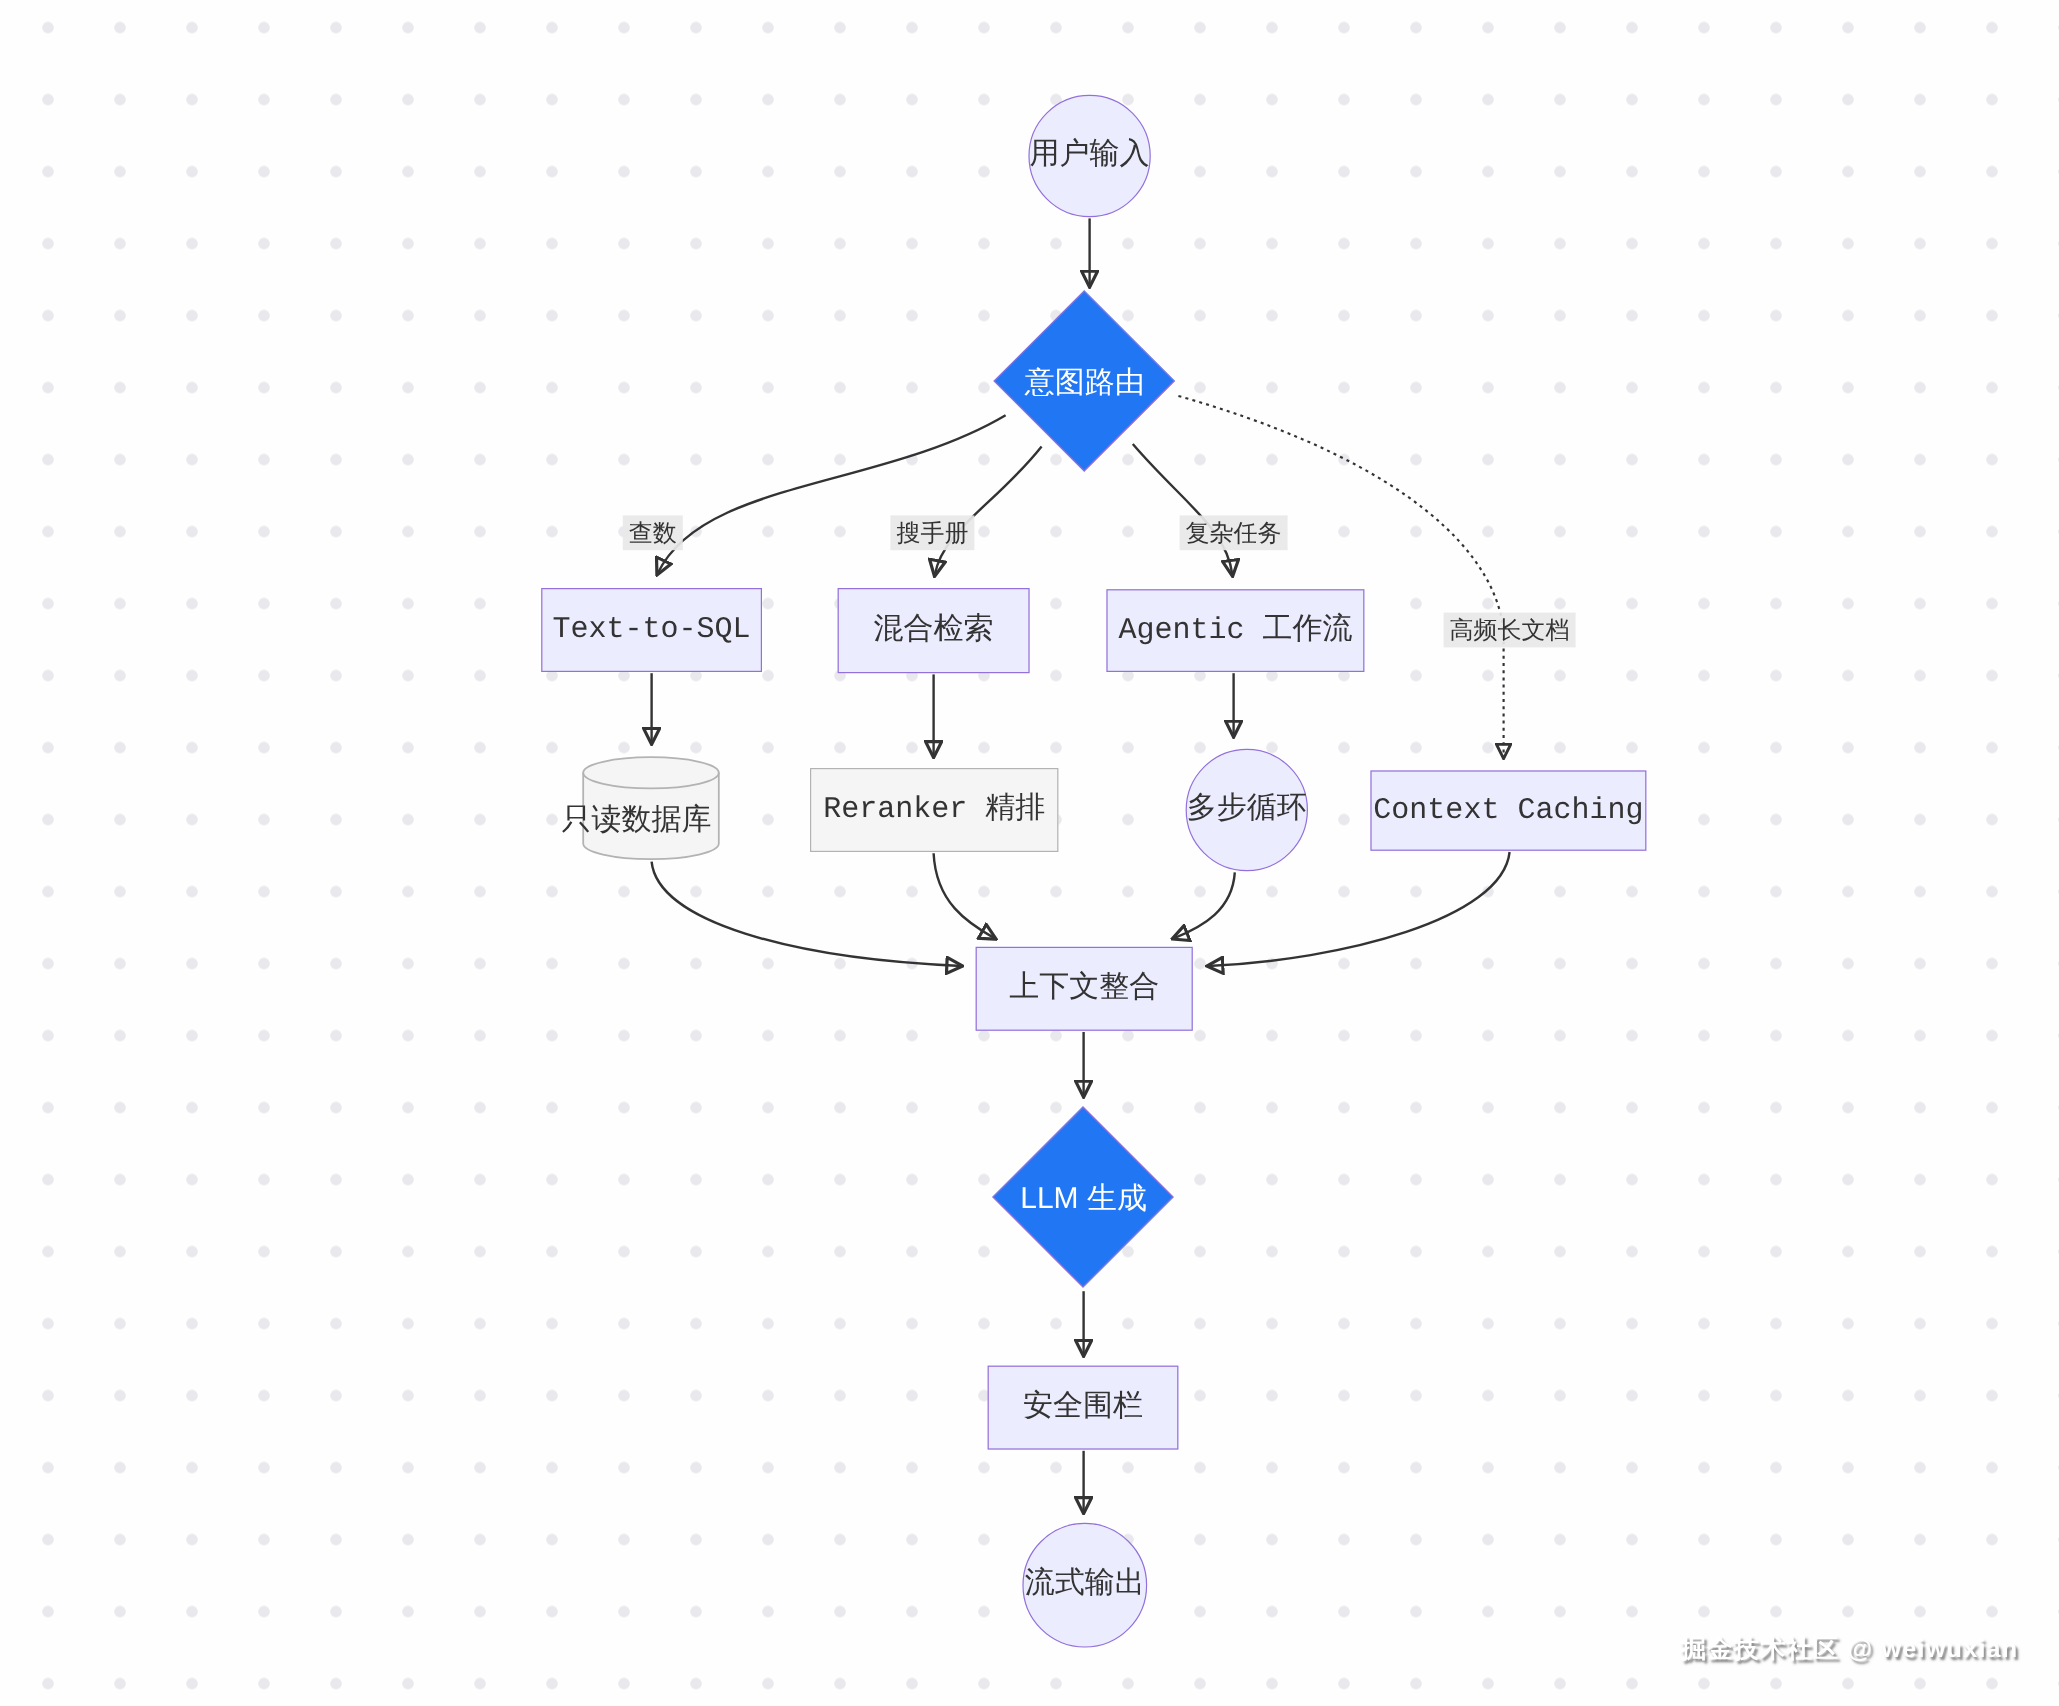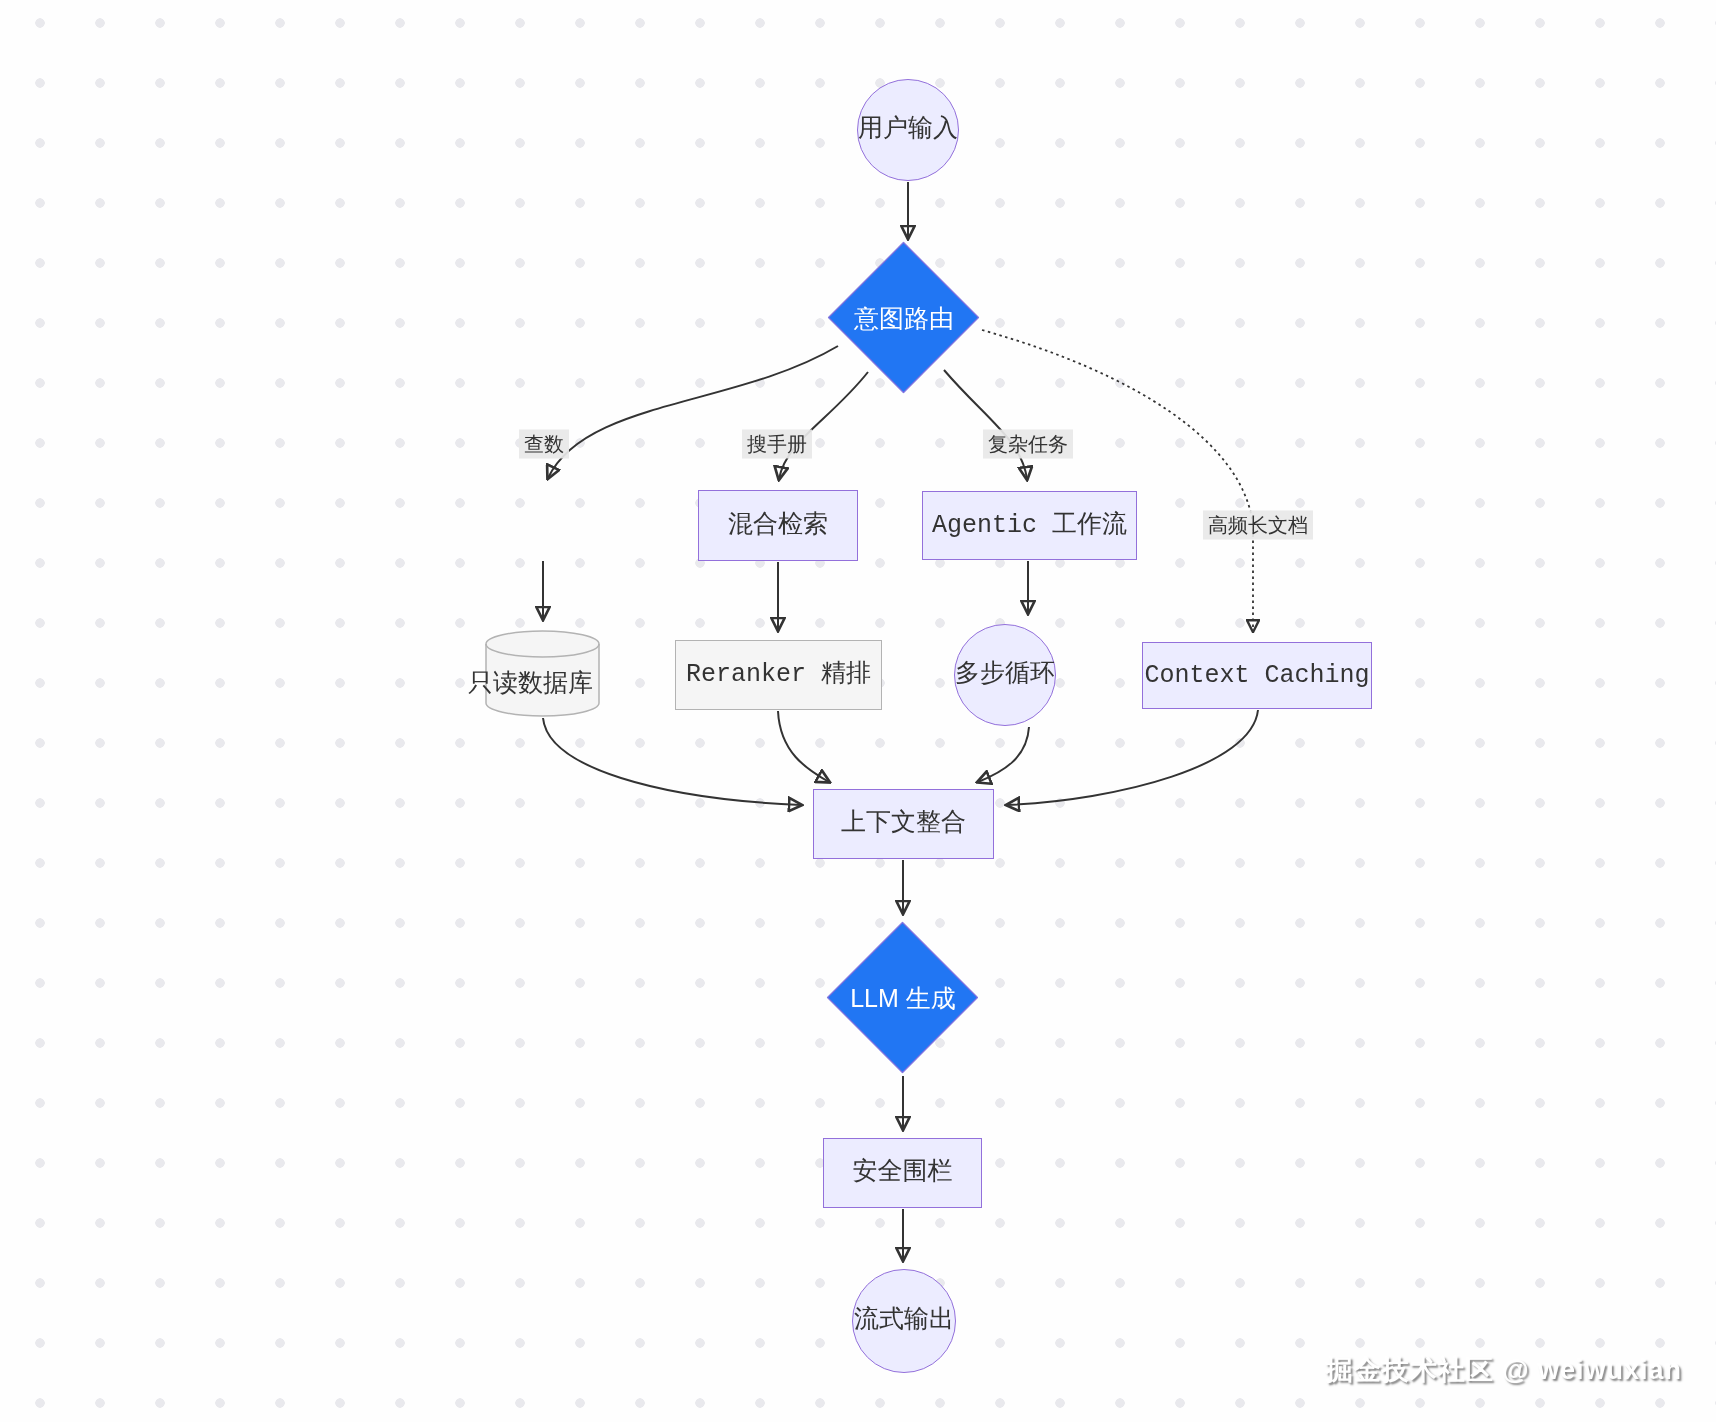--- a/index.html
+++ b/index.html
@@ -70,21 +70,21 @@
     transform:translate(-50%,-50%);
     background:rgba(232,232,232,0.92);
     padding:1px 5px;
     font-size:20px;
     white-space:nowrap;
     color:#333333;
   }
   .watermark{
     position:absolute;
     right:34px;bottom:34px;
-    font-size:27px;font-weight:bold;
+    font-size:21px;font-weight:bold;
     color:#ffffff;
     text-shadow:2px 2px 2px rgba(70,70,70,0.65), -1px -1px 1px rgba(255,255,255,0.9);
     letter-spacing:1px;
     white-space:nowrap;
   }
 </style>
 </head>
 <body>
 
 <div class="canvas">
@@ -114,20 +114,23 @@
 
   <div class="node circle" style="left:857px;top:79px;width:102px;height:102px">
     <span>用户输入</span>
   </div>
 
   <div class="diamond" style="left:824px;top:238px">
     <div class="diamond-shape"></div>
     <span class="diamond-label">意图路由</span>
   </div>
 
+  <div class="node rect" style="left:451px;top:490px;width:184px;height:70px">
+    <span>Text-to-SQL</span>
+  </div>
 
   <div class="node rect" style="left:698px;top:490px;width:160px;height:71px">
     <span>混合检索</span>
   </div>
 
   <div class="node rect" style="left:922px;top:491px;width:215px;height:69px">
     <span>Agentic 工作流</span>
   </div>
 
   <div class="node rect" style="left:1142px;top:642px;width:230px;height:67px">
@@ -139,21 +142,21 @@
       <path d="M 1 14 A 56.5 13 0 0 1 114 14 L 114 73 A 56.5 13 0 0 1 1 73 Z" fill="#f5f5f5" stroke="#b3b3b3" stroke-width="1.5"></path>
       <path d="M 1 14 A 56.5 13 0 0 0 114 14" fill="none" stroke="#b3b3b3" stroke-width="1.5"></path>
     </svg>
     <span class="cyl-label">只读数据库</span>
   </div>
 
   <div class="node gray-rect" style="left:675px;top:640px;width:207px;height:70px">
     <span>Reranker 精排</span>
   </div>
 
-  <div class="node circle" style="left:954px;top:624px;width:102px;height:102px">
+  <div class="node circle" style="left:988px;top:624px;width:102px;height:102px">
     <span>多步循环</span>
   </div>
 
   <div class="node rect" style="left:813px;top:789px;width:181px;height:70px">
     <span>上下文整合</span>
   </div>
 
   <div class="diamond" style="left:823px;top:918px">
     <div class="diamond-shape"></div>
     <span class="diamond-label">LLM 生成</span>

